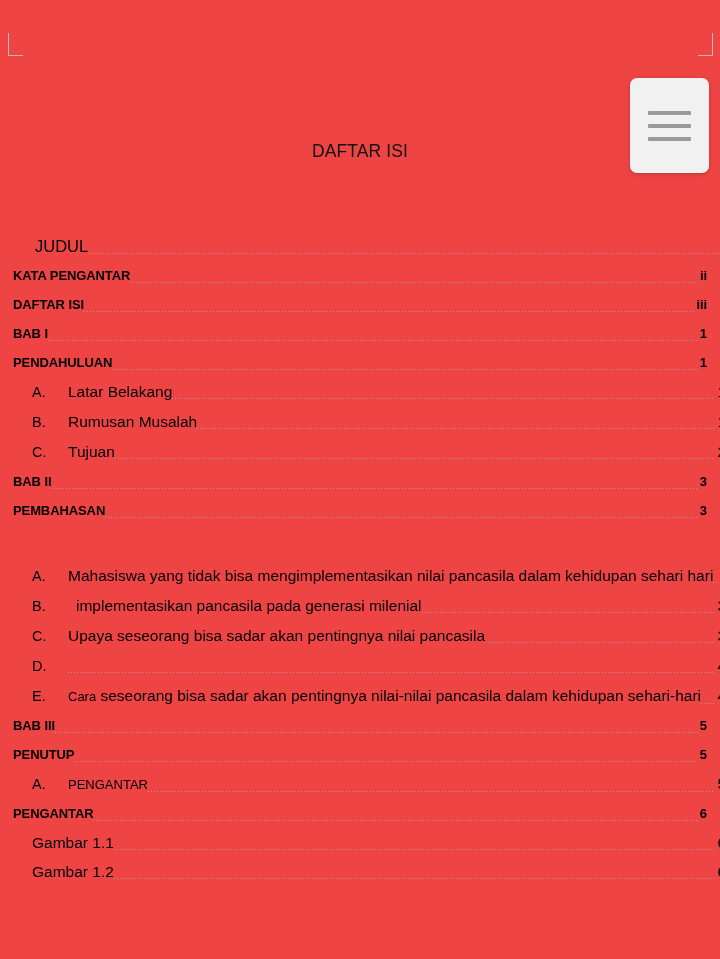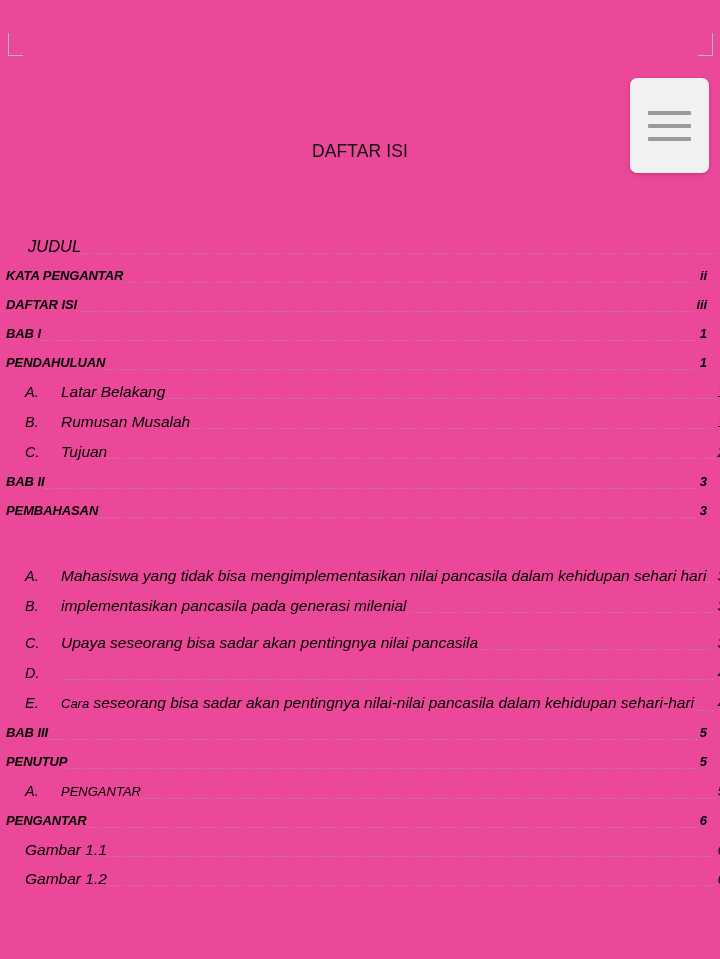--- a/index.html
+++ b/index.html
@@ -15,21 +15,21 @@
     overflow: hidden;
     font-family: "Liberation Sans", sans-serif;
     color: #000000;
     -webkit-font-smoothing: antialiased;
   }
 
   
   #page {
     position: absolute;
     inset: 0;
-    background: #ec4899;
+    background: #ef4444;
   }
 
   
   .corner-mark {
     position: absolute;
     width: 14px;
     height: 22px;
     pointer-events: none;
   }
   .corner-mark.tl {
@@ -78,24 +78,23 @@
     text-align: center;
     font-size: 17.5px;
     letter-spacing: 0.1px;
     font-family: "Liberation Sans", sans-serif;
     color: #111;
   }
 
   
   #toc {
     position: absolute;
-    left: 6px;
+    left: 13px;
     right: 13px;
     top: 236px;
-    font-style: italic;
   }
 
   .toc-entry {
     position: relative;
     display: block;
     width: 100%;
     padding: 0;
     margin: 0 0 8px 0;
     font-family: "Liberation Sans", sans-serif;
     font-size: 16.5px;
@@ -273,33 +272,33 @@
               <span class="entry-page">3</span>
             </span>
           </span>
         </span>
       </a>
       <a class="toc-entry lvl-sub" href="#">
         <span class="sub-body">
           <span class="sub-marker">B.</span>
           <span class="sub-content">
             <span class="entry-line">
-              <span class="entry-label" style="white-space: normal;">implementasikan pancasila pada generasi milenial</span>
+              <span class="entry-label" style="white-space: normal; margin-left: 8px;">implementasikan pancasila pada generasi milenial</span>
               <span class="entry-leader"></span>
               <span class="entry-page">3</span>
             </span>
           </span>
         </span>
       </a>
       <a class="toc-entry lvl-sub" href="#">
         <span class="sub-body">
           <span class="sub-marker">C.</span>
           <span class="sub-content">
             <span class="entry-line">
-              <span class="entry-label" style="white-space: normal; margin-top: 7px;">Upaya seseorang bisa sadar akan pentingnya nilai pancasila</span>
+              <span class="entry-label" style="white-space: normal;">Upaya seseorang bisa sadar akan pentingnya nilai pancasila</span>
               <span class="entry-leader"></span>
               <span class="entry-page">3</span>
             </span>
           </span>
         </span>
       </a>
       <a class="toc-entry lvl-sub" href="#">
         <span class="sub-body">
           <span class="sub-marker">D.</span>
           <span class="sub-content">

